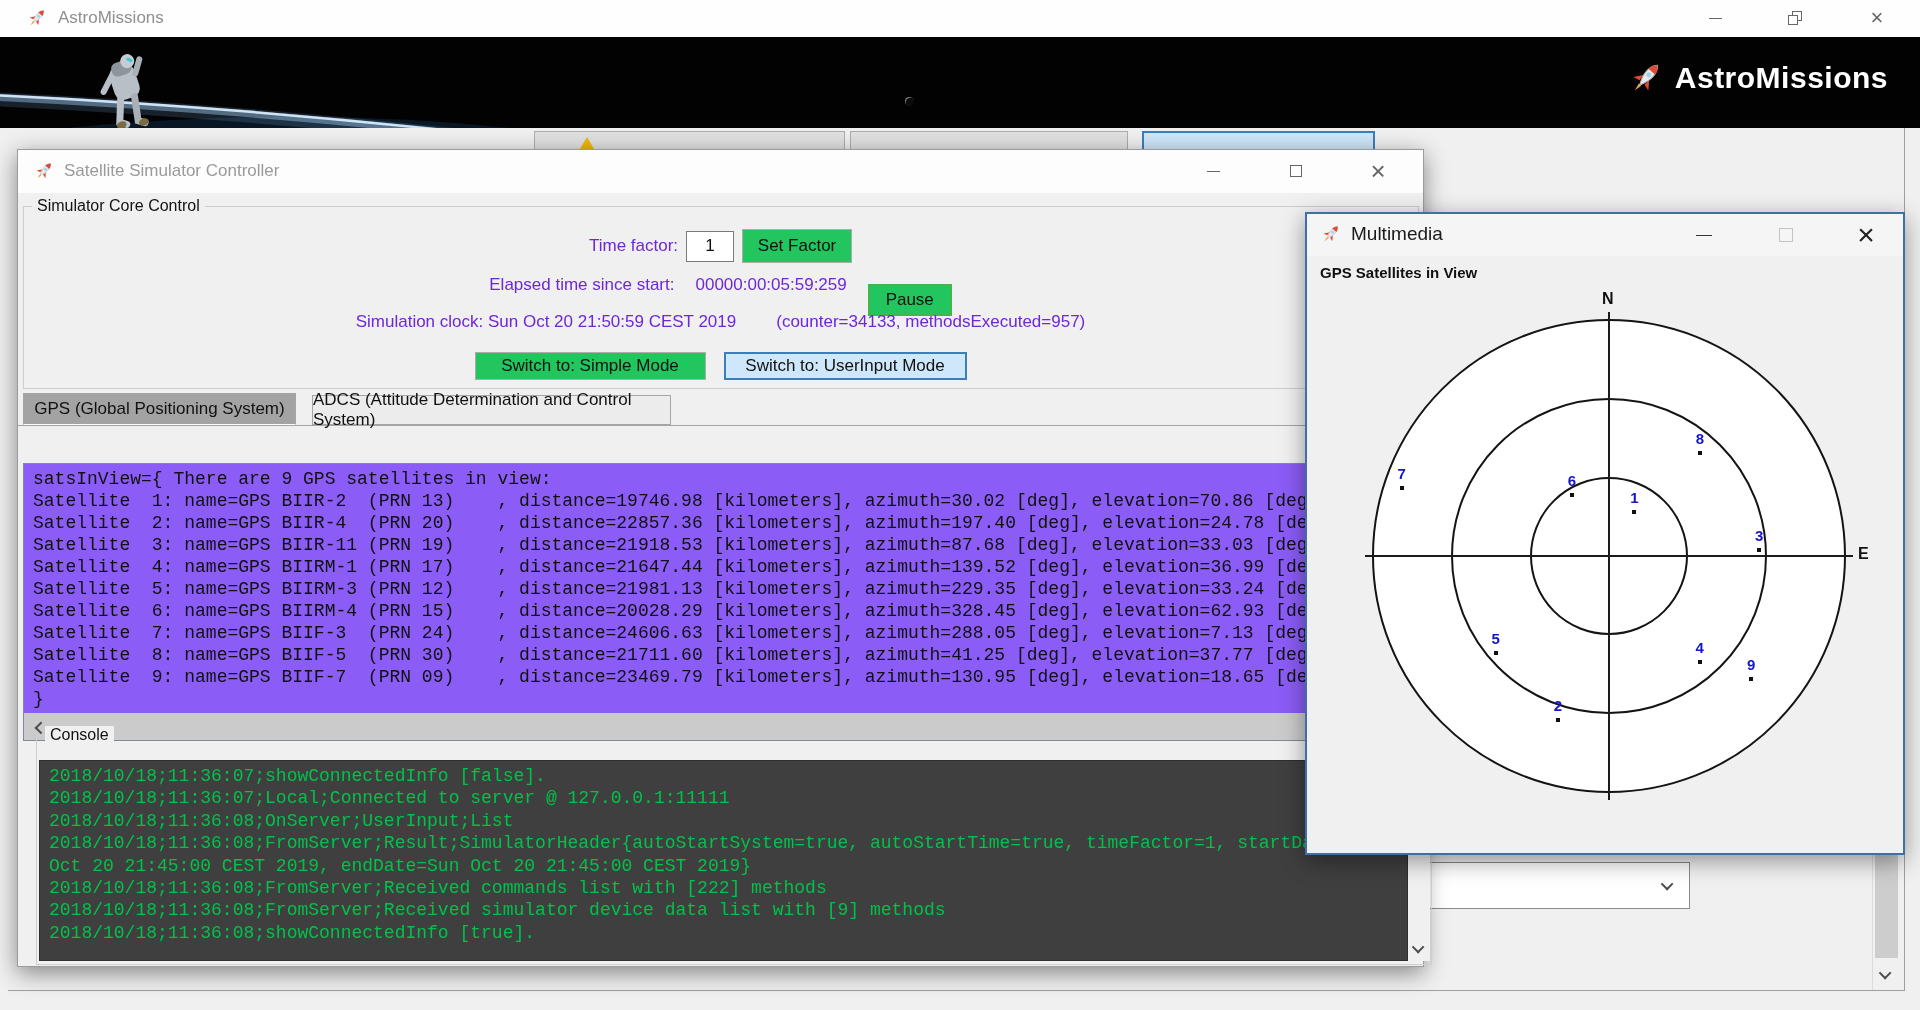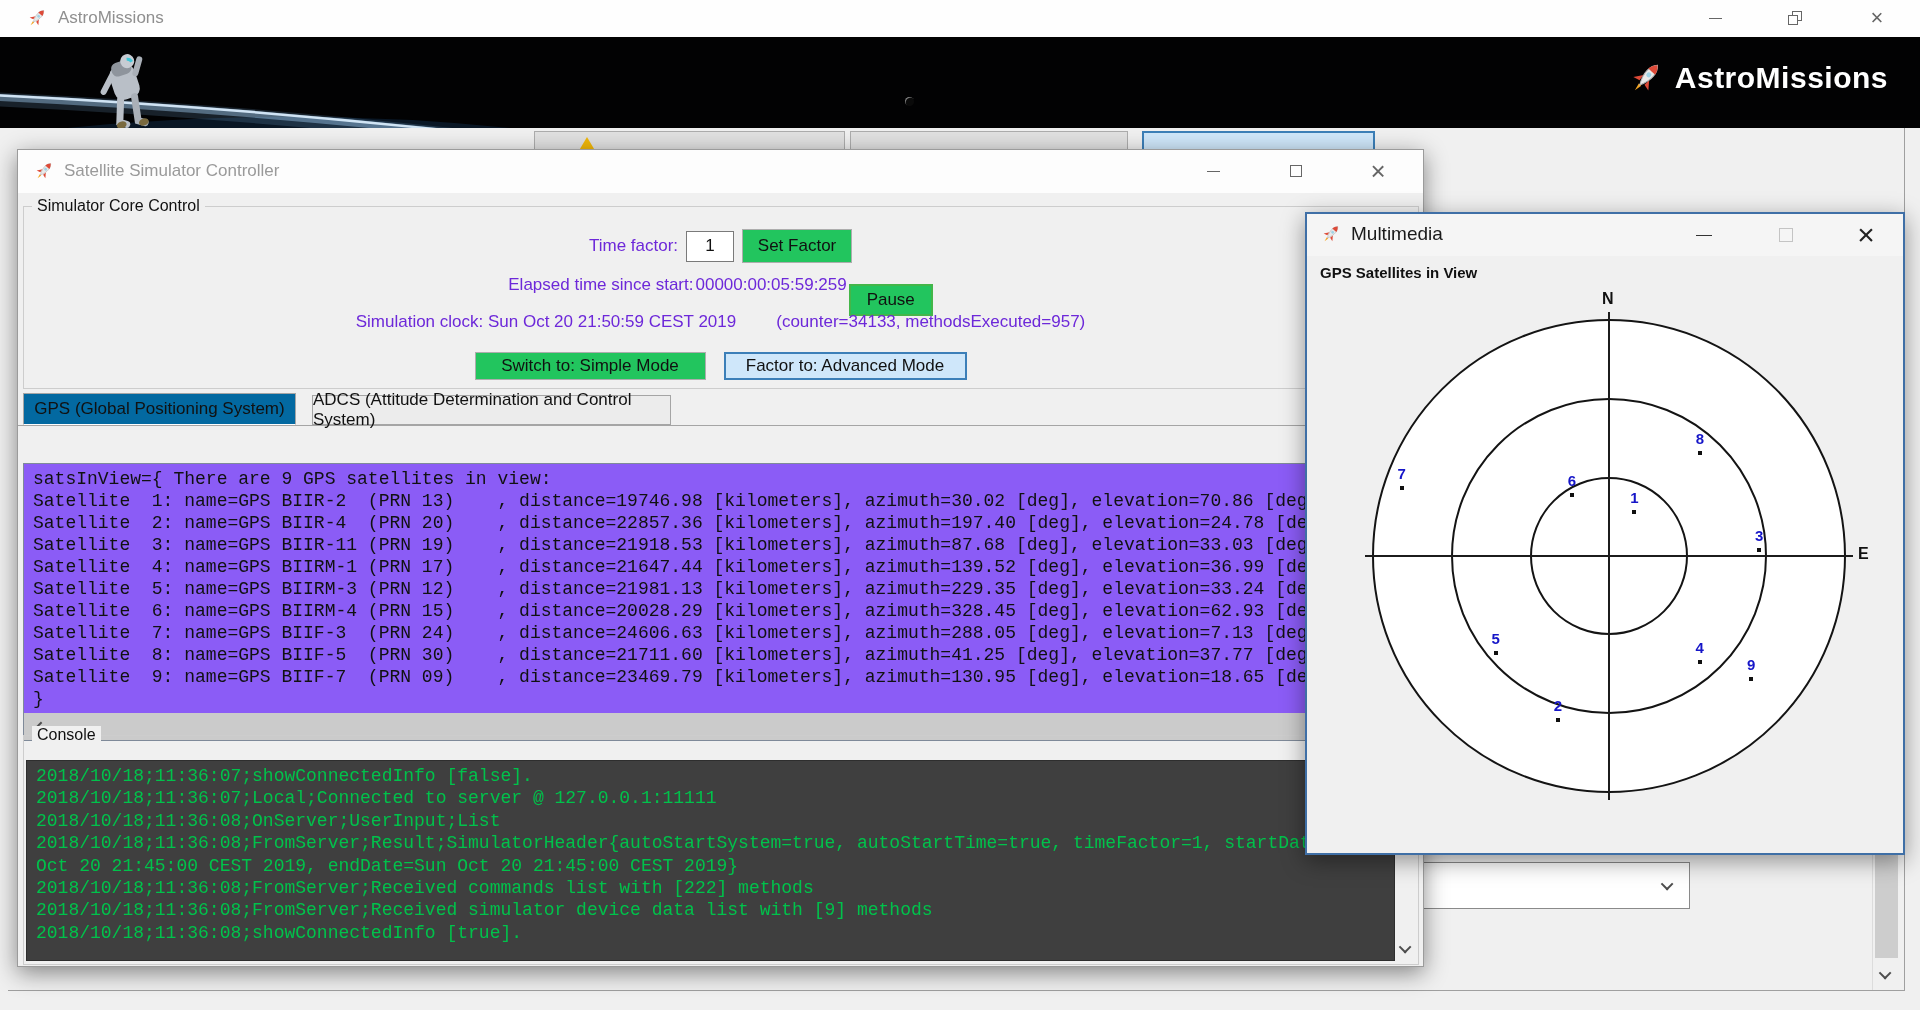--- a/index.html
+++ b/index.html
@@ -59,21 +59,21 @@
   .lbl { font-size:17px; color:#6d28d9; }
   .btn { background:#22c55e; border:1px solid #adadad; font-size:17px; color:#111;
          display:inline-flex; align-items:center; justify-content:center; font-family:"Liberation Sans",sans-serif; }
   .btn.green-focus { border:2px solid #43b649;margin-top:29px; }
   .btn.blue-sel { background:#cfe7fa; border:2px solid #3c7fb8; }
   .tf-input { width:48px; height:31px; background:#fff; border:1px solid #7a7a7a; text-align:center; font-size:17px; color:#111; }
 
   .tabbar { position:absolute; left:0px; top:245px; width:1405px; height:31px; border-bottom:1px solid #a5a5a5; }
   .tab { position:absolute; bottom:0; height:30px; display:flex; align-items:center; justify-content:center;
          font-size:17px; color:#111; border:1px solid #a5a5a5; background:#ececec; }
-  .tab.selected { background:#0369a1; height:32px; border-bottom:1px solid #fdfdfd; }
+  .tab.selected { background:#a3a3a3; height:32px; border-bottom:1px solid #fdfdfd; }
 
   .check-row { top:279px; height:30px; gap:8px; }
   .checkbox { width:20px; height:20px; background:#fff; border:1px solid #4a4a4a; position:relative; }
   .checkbox .mark { position:absolute; left:5px; top:2px; width:7px; height:12px;
                     border-right:2.5px solid #1a1a1a; border-bottom:2.5px solid #1a1a1a; transform:rotate(40deg); }
 
   .sats-area { position:absolute; left:5px; top:313px; width:1392px; height:278px; background:#8b5cf6;
                border:1px solid #7f8a99; overflow:hidden; }
   .sats-text { padding:4px 0 0 9px; font-family:"Liberation Mono","DejaVu Sans Mono",monospace;
                font-size:18px; line-height:22px; color:#111; white-space:pre; }
@@ -208,52 +208,52 @@
   <div class="groupbox" style="left:5px;top:56px;width:1396px;height:183px">
     <span class="legend">Simulator Core Control</span>
   </div>
 
   <div class="row-center" style="top:79px;height:34px;gap:8px">
     <span class="lbl">Time factor:</span>
     <input class="tf-input" value="1" style="">
     <button class="btn" style="width:110px;height:34px">Set Factor</button>
   </div>
 
-  <div class="row-center" style="top:119px;height:32px;gap:2px">
+  <div class="row-center" style="top:119px;height:32px;gap:21px">
     <span class="lbl">Elapsed time since start:</span>
     <span class="lbl">00000:00:05:59:259</span>
     <button class="btn green-focus" style="width:84px;height:32px">Pause</button>
   </div>
 
   <div class="row-center" style="top:161px;height:22px;gap:40px">
     <span class="lbl">Simulation clock: Sun Oct 20 21:50:59 CEST 2019</span>
     <span class="lbl">(counter=34133, methodsExecuted=957)</span>
   </div>
 
   <div class="row-center" style="top:202px;height:28px;gap:18px">
     <button class="btn" style="width:231px;height:28px">Switch to: Simple Mode</button>
-    <button class="btn blue-sel" style="width:243px;height:28px">Factor to: Advanced Mode</button>
+    <button class="btn blue-sel" style="width:243px;height:28px">Switch to: UserInput Mode</button>
   </div>
 
   <div class="tabbar">
     <div class="tab selected" style="left:5px;width:273px">GPS (Global Positioning System)</div>
     <div class="tab" style="left:294px;width:359px">ADCS (Attitude Determination and Control System)</div>
   </div>
 
 
   <div class="sats-area">
     <div class="sats-text"><div>satsInView={ There are 9 GPS satellites in view:</div><div>Satellite  1: name=GPS BIIR-2  (PRN 13)    , distance=19746.98 [kilometers], azimuth=30.02 [deg], elevation=70.86 [deg]</div><div>Satellite  2: name=GPS BIIR-4  (PRN 20)    , distance=22857.36 [kilometers], azimuth=197.40 [deg], elevation=24.78 [deg]</div><div>Satellite  3: name=GPS BIIR-11 (PRN 19)    , distance=21918.53 [kilometers], azimuth=87.68 [deg], elevation=33.03 [deg]</div><div>Satellite  4: name=GPS BIIRM-1 (PRN 17)    , distance=21647.44 [kilometers], azimuth=139.52 [deg], elevation=36.99 [deg]</div><div>Satellite  5: name=GPS BIIRM-3 (PRN 12)    , distance=21981.13 [kilometers], azimuth=229.35 [deg], elevation=33.24 [deg]</div><div>Satellite  6: name=GPS BIIRM-4 (PRN 15)    , distance=20028.29 [kilometers], azimuth=328.45 [deg], elevation=62.93 [deg]</div><div>Satellite  7: name=GPS BIIF-3  (PRN 24)    , distance=24606.63 [kilometers], azimuth=288.05 [deg], elevation=7.13 [deg]</div><div>Satellite  8: name=GPS BIIF-5  (PRN 30)    , distance=21711.60 [kilometers], azimuth=41.25 [deg], elevation=37.77 [deg]</div><div>Satellite  9: name=GPS BIIF-7  (PRN 09)    , distance=23469.79 [kilometers], azimuth=130.95 [deg], elevation=18.65 [deg]</div><div>}</div></div>
     <div class="hscroll">
       <span class="sb-btn">
           <span class="chev left"></span>
         </span>
     </div>
   </div>
 
-  <div class="groupbox" style="left:5px;top:585px;width:1396px;height:230px">
+  <div class="groupbox" style="left:18px;top:585px;width:1396px;height:230px">
     <span class="legend">Console</span>
     <div class="console-box">
       <div class="console-text"><div>2018/10/18;11:36:07;showConnectedInfo [false].</div><div>2018/10/18;11:36:07;Local;Connected to server @ 127.0.0.1:11111</div><div>2018/10/18;11:36:08;OnServer;UserInput;List</div><div>2018/10/18;11:36:08;FromServer;Result;SimulatorHeader{autoStartSystem=true, autoStartTime=true, timeFactor=1, startDate=Sun</div><div>Oct 20 21:45:00 CEST 2019, endDate=Sun Oct 20 21:45:00 CEST 2019}</div><div>2018/10/18;11:36:08;FromServer;Received commands list with [222] methods</div><div>2018/10/18;11:36:08;FromServer;Received simulator device data list with [9] methods</div><div>2018/10/18;11:36:08;showConnectedInfo [true].</div></div>
     </div>
     <div class="console-vscroll">
       <span class="sb-btn" style="top:0">
           <span class="chev up"></span>
         </span>
       <span class="thumb"></span>
       <span class="sb-btn" style="bottom:0">

